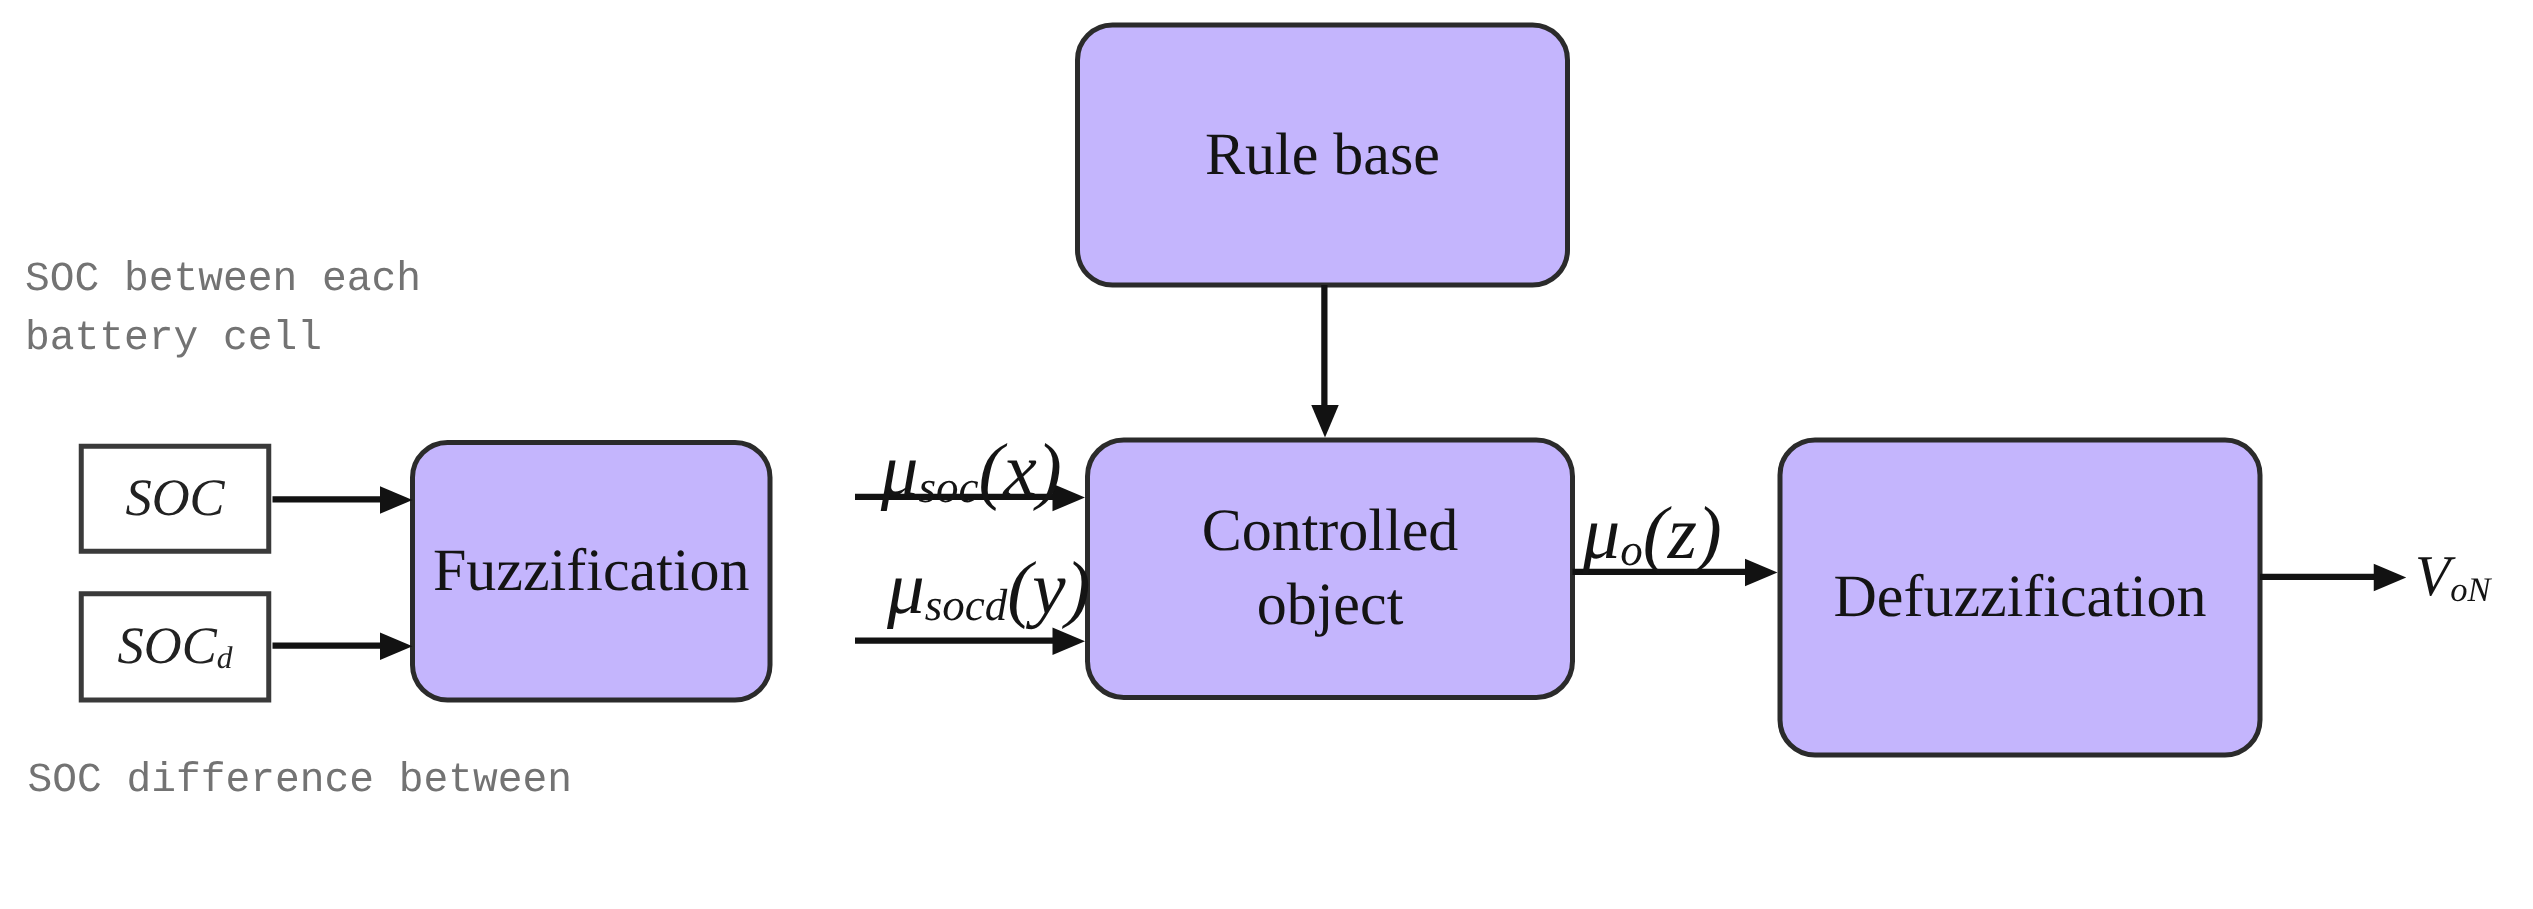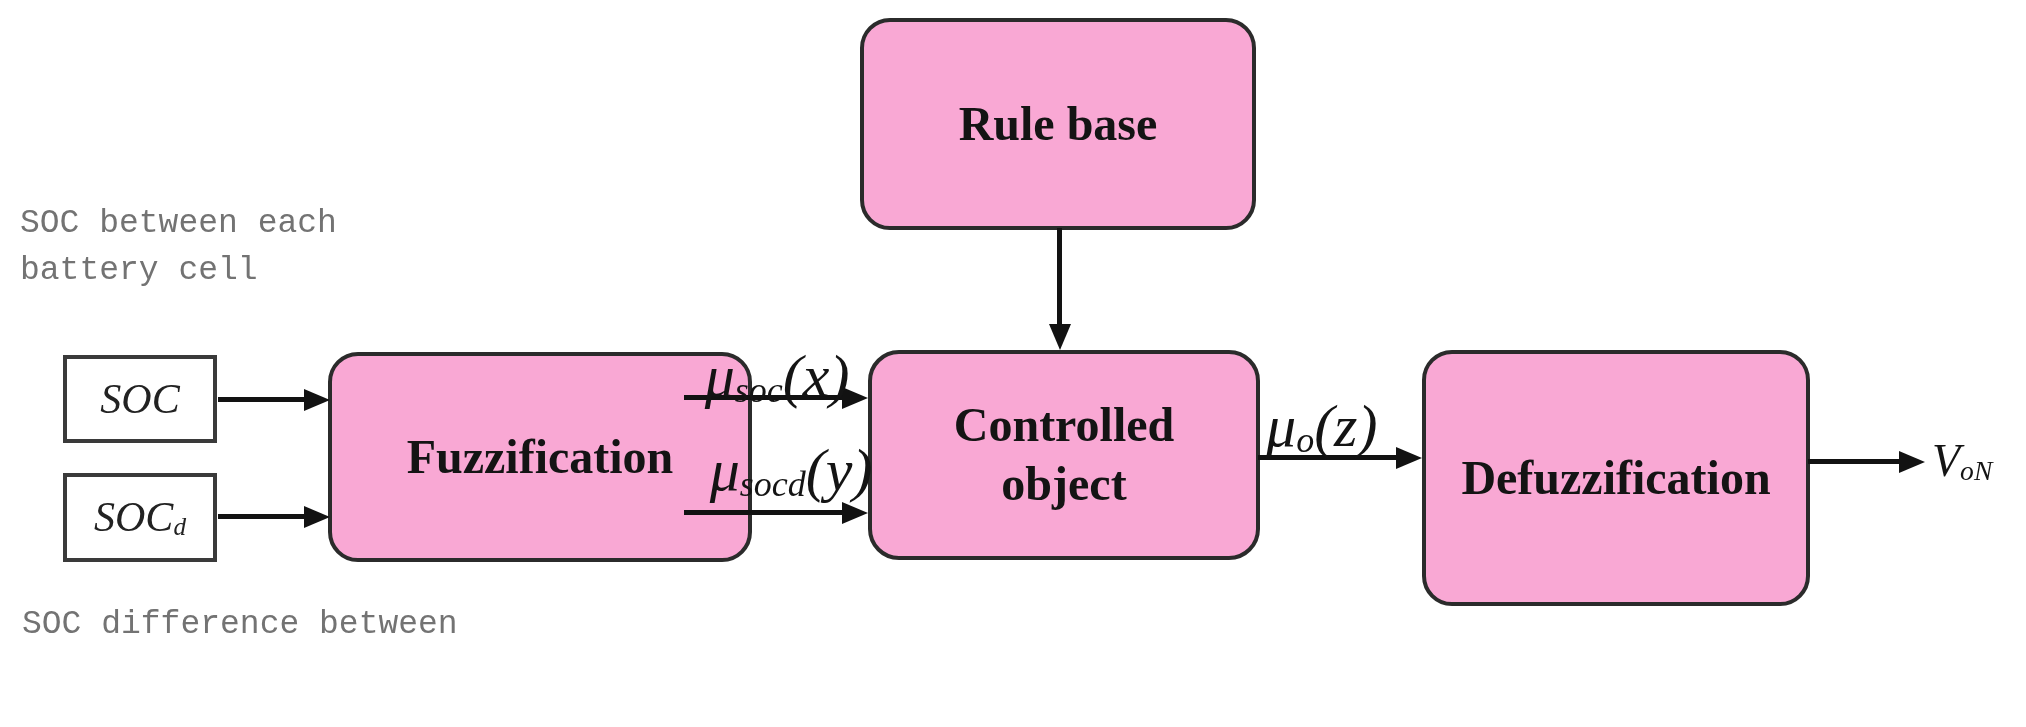--- a/index.html
+++ b/index.html
@@ -10,25 +10,24 @@
     font-family:"Liberation Serif", serif;
     color:#1a1a1a;
     overflow:hidden;
   }
   
   .block {
     position:absolute;
     box-sizing:border-box;
     border:4px solid #2b2b2b;
     border-radius:30px;
-    background:#f9a8d4;
+    background:#c4b5fd;
     display:flex; flex-direction:column;
     align-items:center; justify-content:center;
     text-align:center;
-    font-weight:bold;
   }
   .block-label {
     font-size:48px;
     line-height:1.22;
     color:#141414;
     white-space:nowrap;
   }
   
   .inbox {
     position:absolute;
@@ -96,21 +95,21 @@
   </div>
 
   <div class="inbox" style="left:63px; top:473px; width:154px; height:89px;">
     <span class="inbox-label"><span>SOC</span><span class="sub">d</span></span>
   </div>
 
   <div class="block" style="left:860px; top:18px; width:396px; height:212px;">
     <div class="block-label">Rule base</div>
   </div>
 
-  <div class="block" style="left:328px; top:352px; width:424px; height:210px;">
+  <div class="block" style="left:328px; top:352px; width:290px; height:210px;">
     <div class="block-label">Fuzzification</div>
   </div>
 
   <div class="block" style="left:868px; top:350px; width:392px; height:210px;border-radius:31px;">
     <div class="block-label">Controlled</div>
     <div class="block-label">object</div>
   </div>
 
   <div class="block" style="left:1422px; top:350px; width:388px; height:256px;">
     <div class="block-label">Defuzzification</div>

